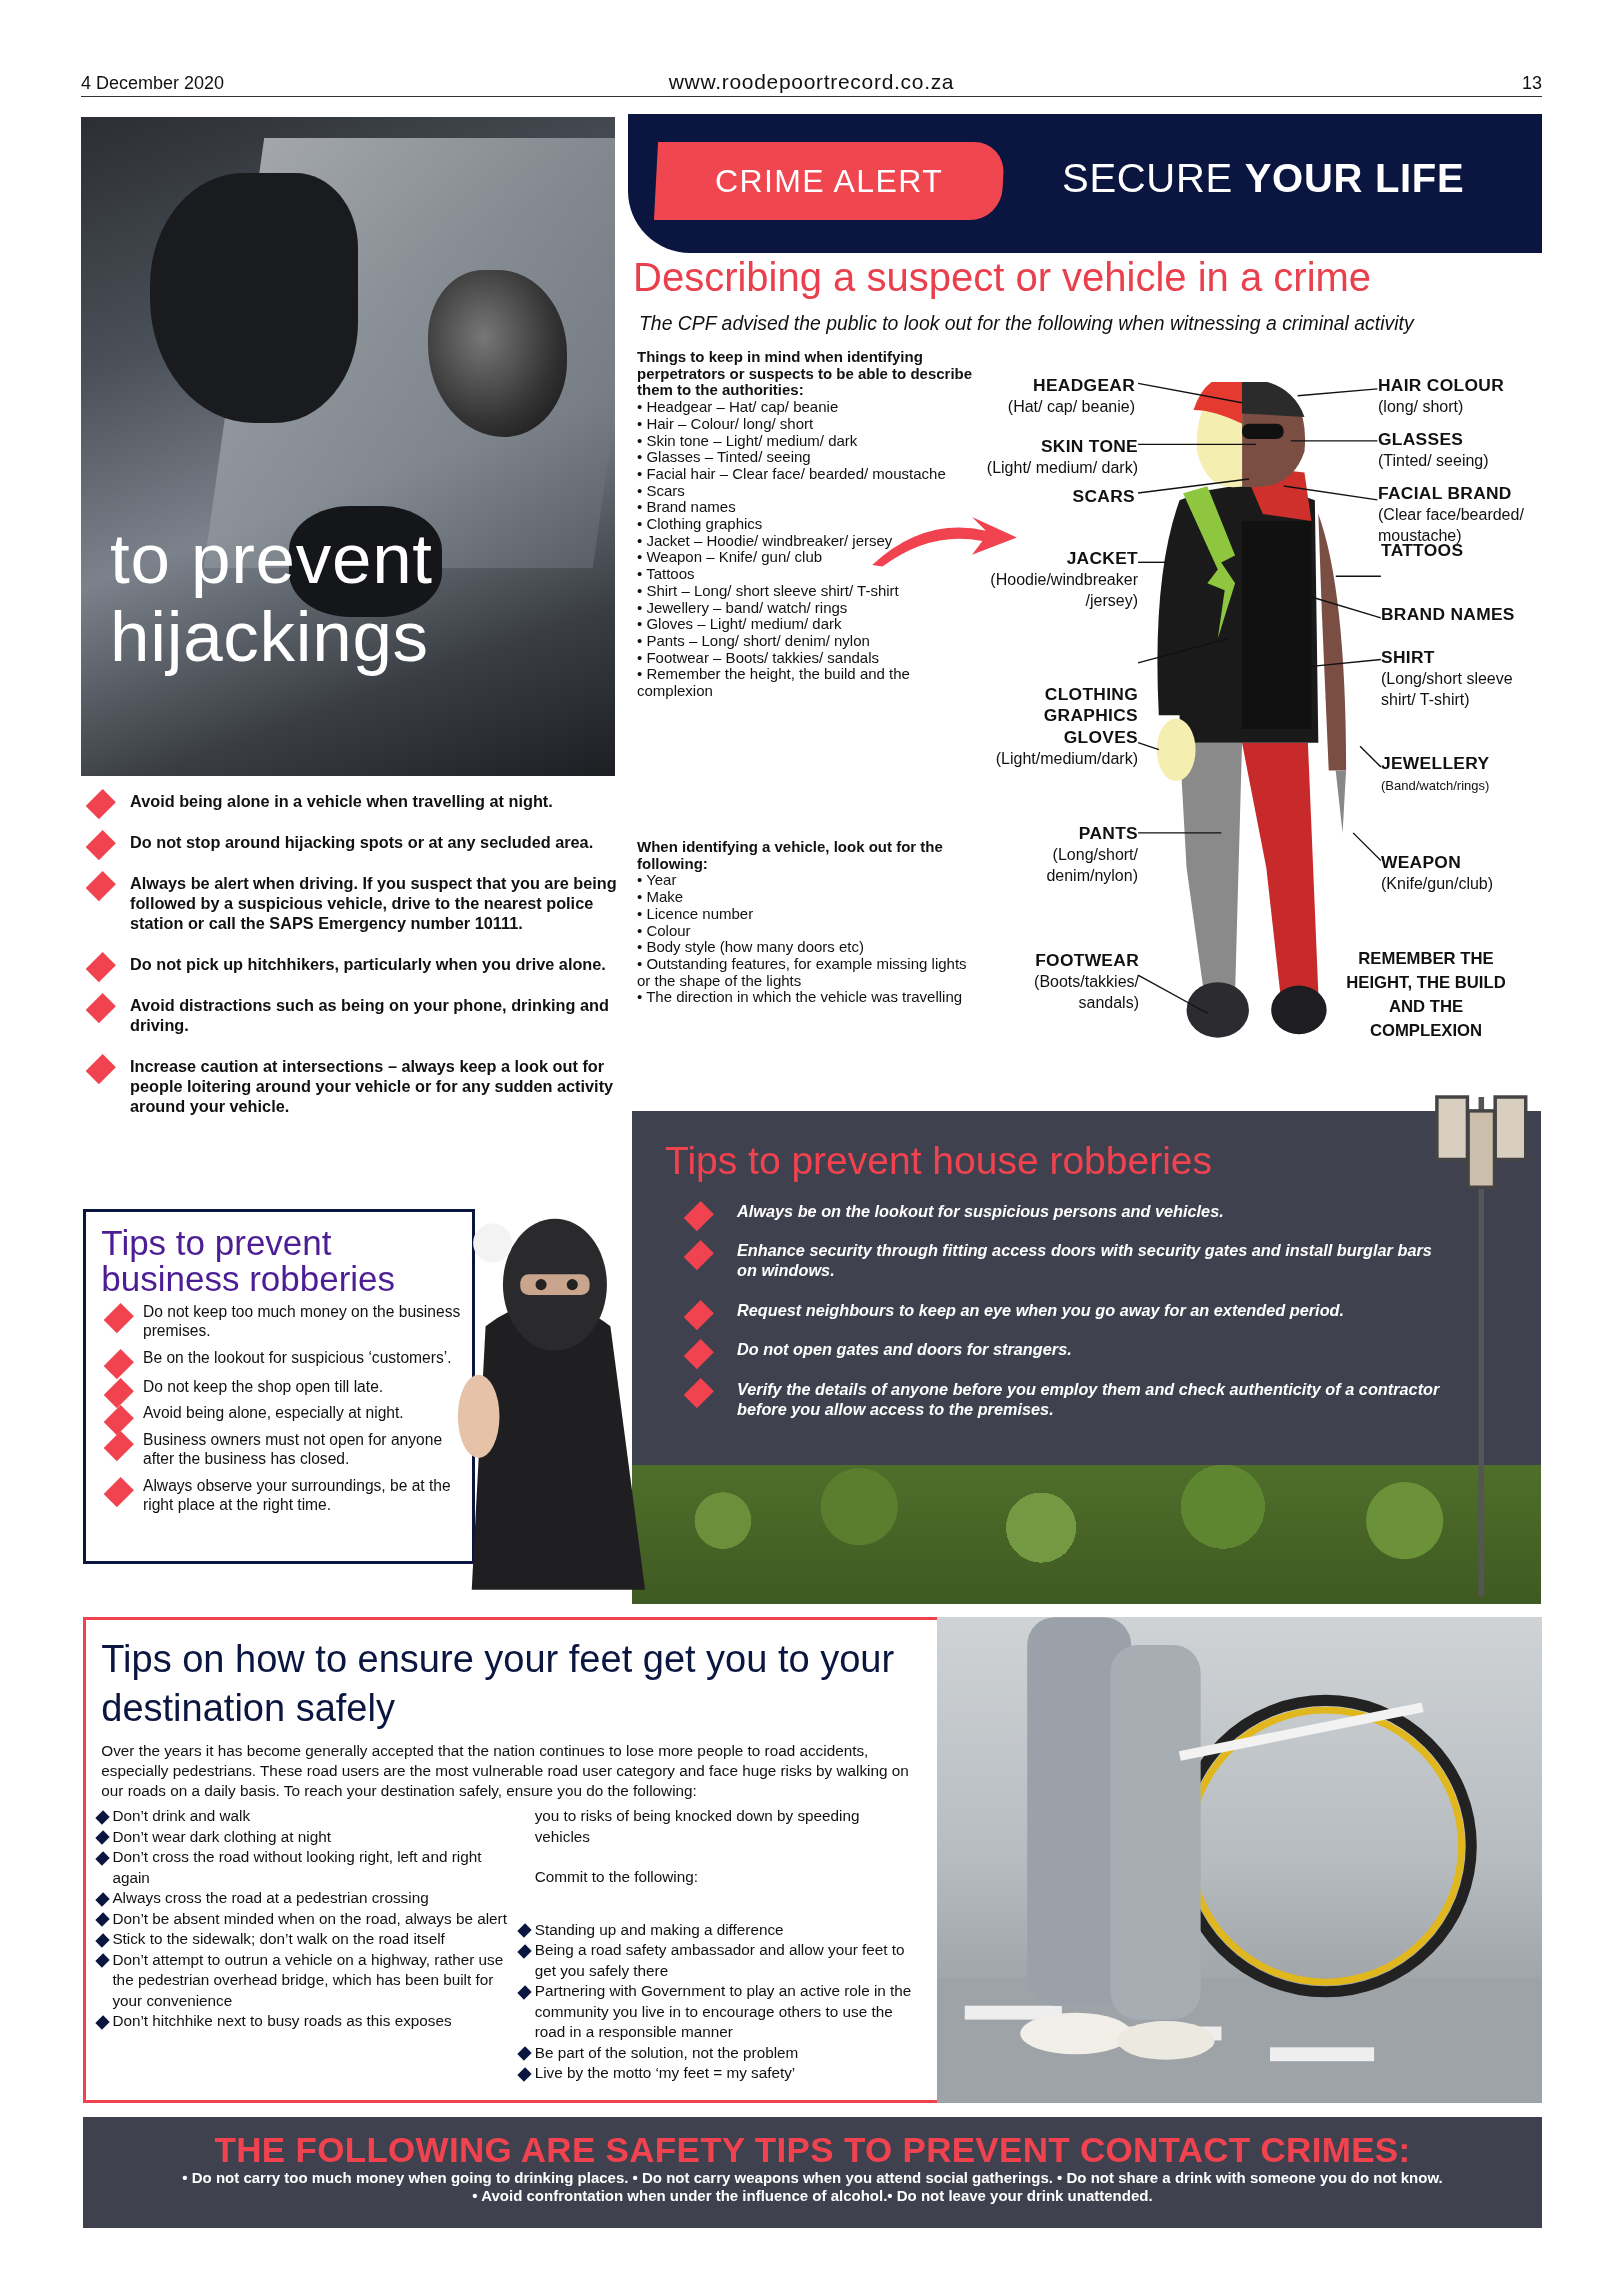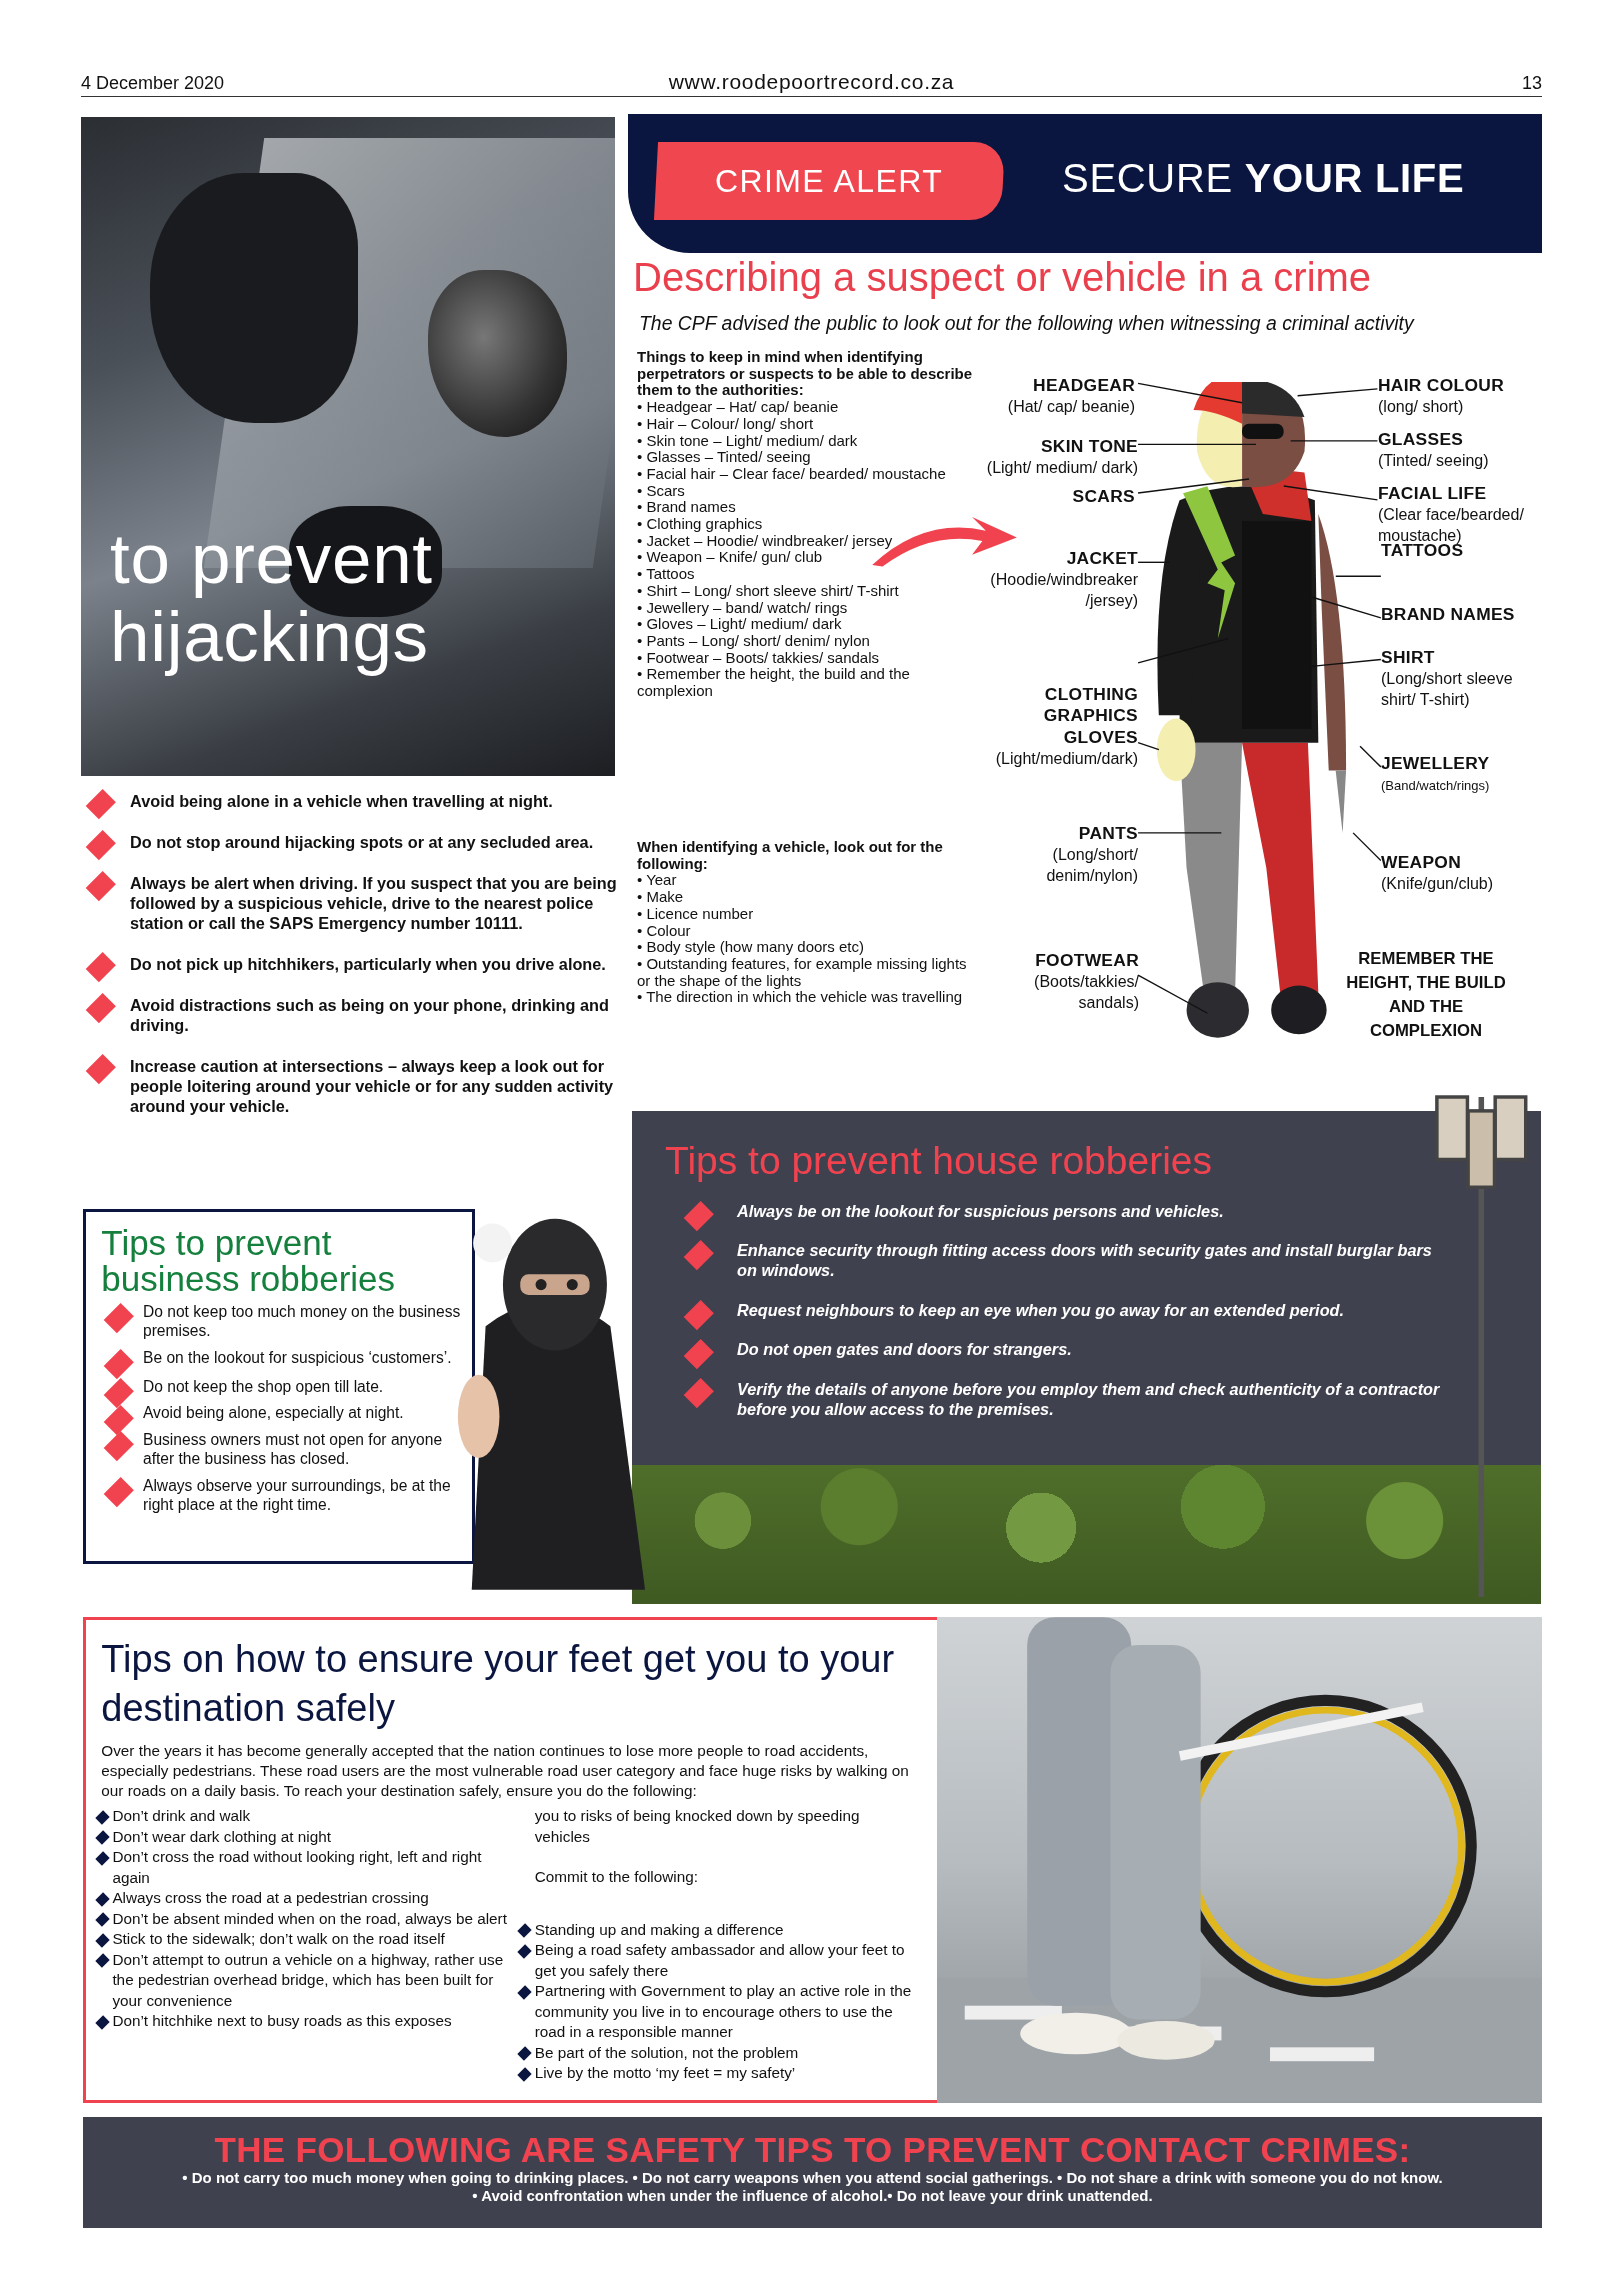--- a/index.html
+++ b/index.html
@@ -42,21 +42,21 @@
   .lbl { position: absolute; font-size: 18px; line-height: 21px; }
   .lbl b { font-weight: 700; font-size: 17.4px; letter-spacing: 0.3px; display:block; }
   .lbl.right-al { text-align: right; }
   .lbl .sub { font-size: 16px; font-weight: 400; }
 
   
   .figure { left: 1138px; top: 382px; width: 215px; height: 694px; }
 
   
   .biz-box { left: 83px; top: 1209px; width: 392px; height: 355px; border: 3.5px solid #0b1640; background: #fff; }
-  .biz-title { position: absolute; left: 15.3px; top: 12.5px; font-size: 35px; line-height: 36px; color: #15803d; }
+  .biz-title { position: absolute; left: 15.3px; top: 12.5px; font-size: 35px; line-height: 36px; color: #4c1d95; }
   .biz-list { position: absolute; left: 14px; top: 90px; width: 368px; }
   .biz-list li { list-style: none; position: relative; padding-left: 43px; font-size: 15.6px; line-height: 19.4px; margin-bottom: 7px; }
   .biz-list li .red-diamond { position: absolute; left: 7px; top: 4.2px; }
   .robber { left: 444px; top: 1208px; width: 208px; height: 382px; }
 
   
   .house { left: 632px; top: 1111px; width: 909px; height: 493px; background: #40414f; overflow: hidden; }
   .house-title { position: absolute; left: 33px; top: 28px; color: #f0434f; font-size: 39px; }
   .house-list { position: absolute; left: 49px; top: 90px; width: 764px; font-style: italic; }
   .house-list li { list-style: none; position: relative; padding-left: 56px; color: #fff; font-size: 16.3px; font-weight: 700; line-height: 20px; margin-bottom: 19.4px; }
@@ -193,21 +193,21 @@
 <div class="lbl right-al" style="left:968px;top:548px;width:170px;"><b>JACKET</b><span class="sub">(Hoodie/windbreaker /jersey)</span></div>
 <div class="lbl right-al" style="left:968px;top:684px;width:170px;">
     <b>CLOTHING GRAPHICS</b>
   </div>
 <div class="lbl right-al" style="left:968px;top:727px;width:170px;"><b>GLOVES</b><span class="sub">(Light/medium/dark)</span></div>
 <div class="lbl right-al" style="left:1010px;top:823px;width:128px;"><b>PANTS</b><span class="sub">(Long/short/ denim/nylon)</span></div>
 <div class="lbl right-al" style="left:1000px;top:950px;width:139px;"><b>FOOTWEAR</b><span class="sub">(Boots/takkies/ sandals)</span></div>
 
 <div class="lbl" style="left:1378px;top:375px;width:167px;"><b>HAIR COLOUR</b><span class="sub">(long/ short)</span></div>
 <div class="lbl" style="left:1378px;top:429px;width:167px;"><b>GLASSES</b><span class="sub">(Tinted/ seeing)</span></div>
-<div class="lbl" style="left:1378px;top:483px;width:167px;"><b>FACIAL LIFE</b><span class="sub">(Clear face/bearded/ moustache)</span></div>
+<div class="lbl" style="left:1378px;top:483px;width:167px;"><b>FACIAL BRAND</b><span class="sub">(Clear face/bearded/ moustache)</span></div>
 <div class="lbl" style="left:1381px;top:540px;width:167px;">
     <b>TATTOOS</b>
   </div>
 <div class="lbl" style="left:1381px;top:604px;width:167px;">
     <b>BRAND NAMES</b>
   </div>
 <div class="lbl" style="left:1381px;top:647px;width:167px;"><b>SHIRT</b><span class="sub">(Long/short sleeve shirt/ T-shirt)</span></div>
 <div class="lbl" style="left:1381px;top:753px;width:167px;"><b>JEWELLERY</b><span class="sub" style="font-size:13px">(Band/watch/rings)</span></div>
 <div class="lbl" style="left:1381px;top:852px;width:167px;"><b>WEAPON</b><span class="sub">(Knife/gun/club)</span></div>
 <div class="lbl" style="left:1336px;top:947px;width:180px;text-align:center;font-weight:700;font-size:16.7px;line-height:24px;">REMEMBER THE HEIGHT, THE BUILD AND THE COMPLEXION</div>

